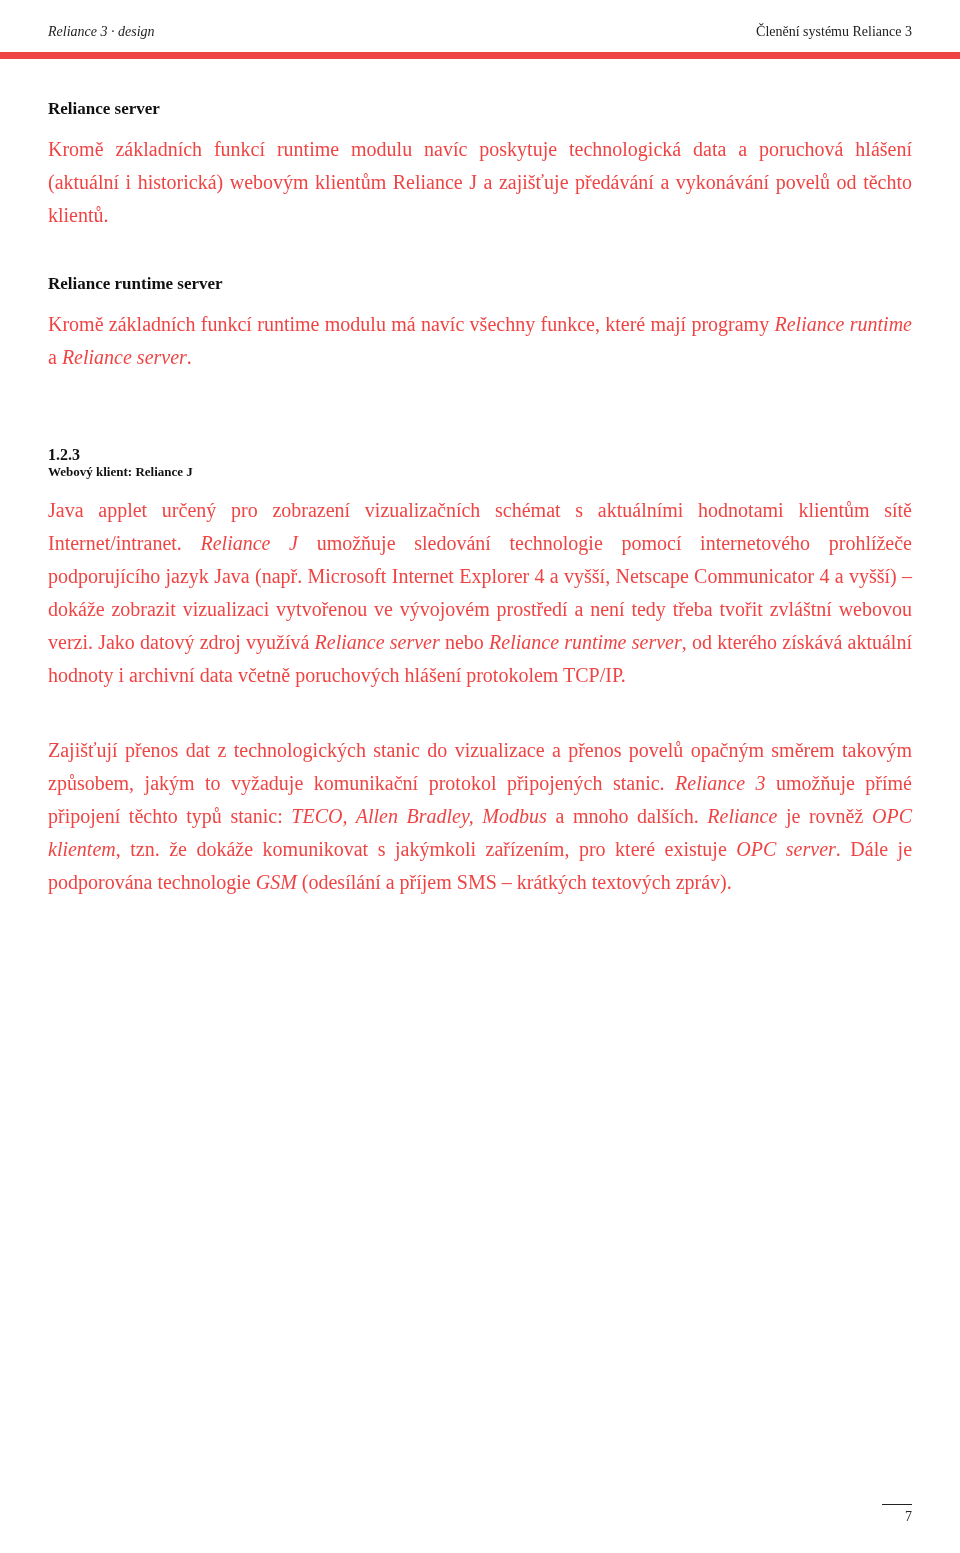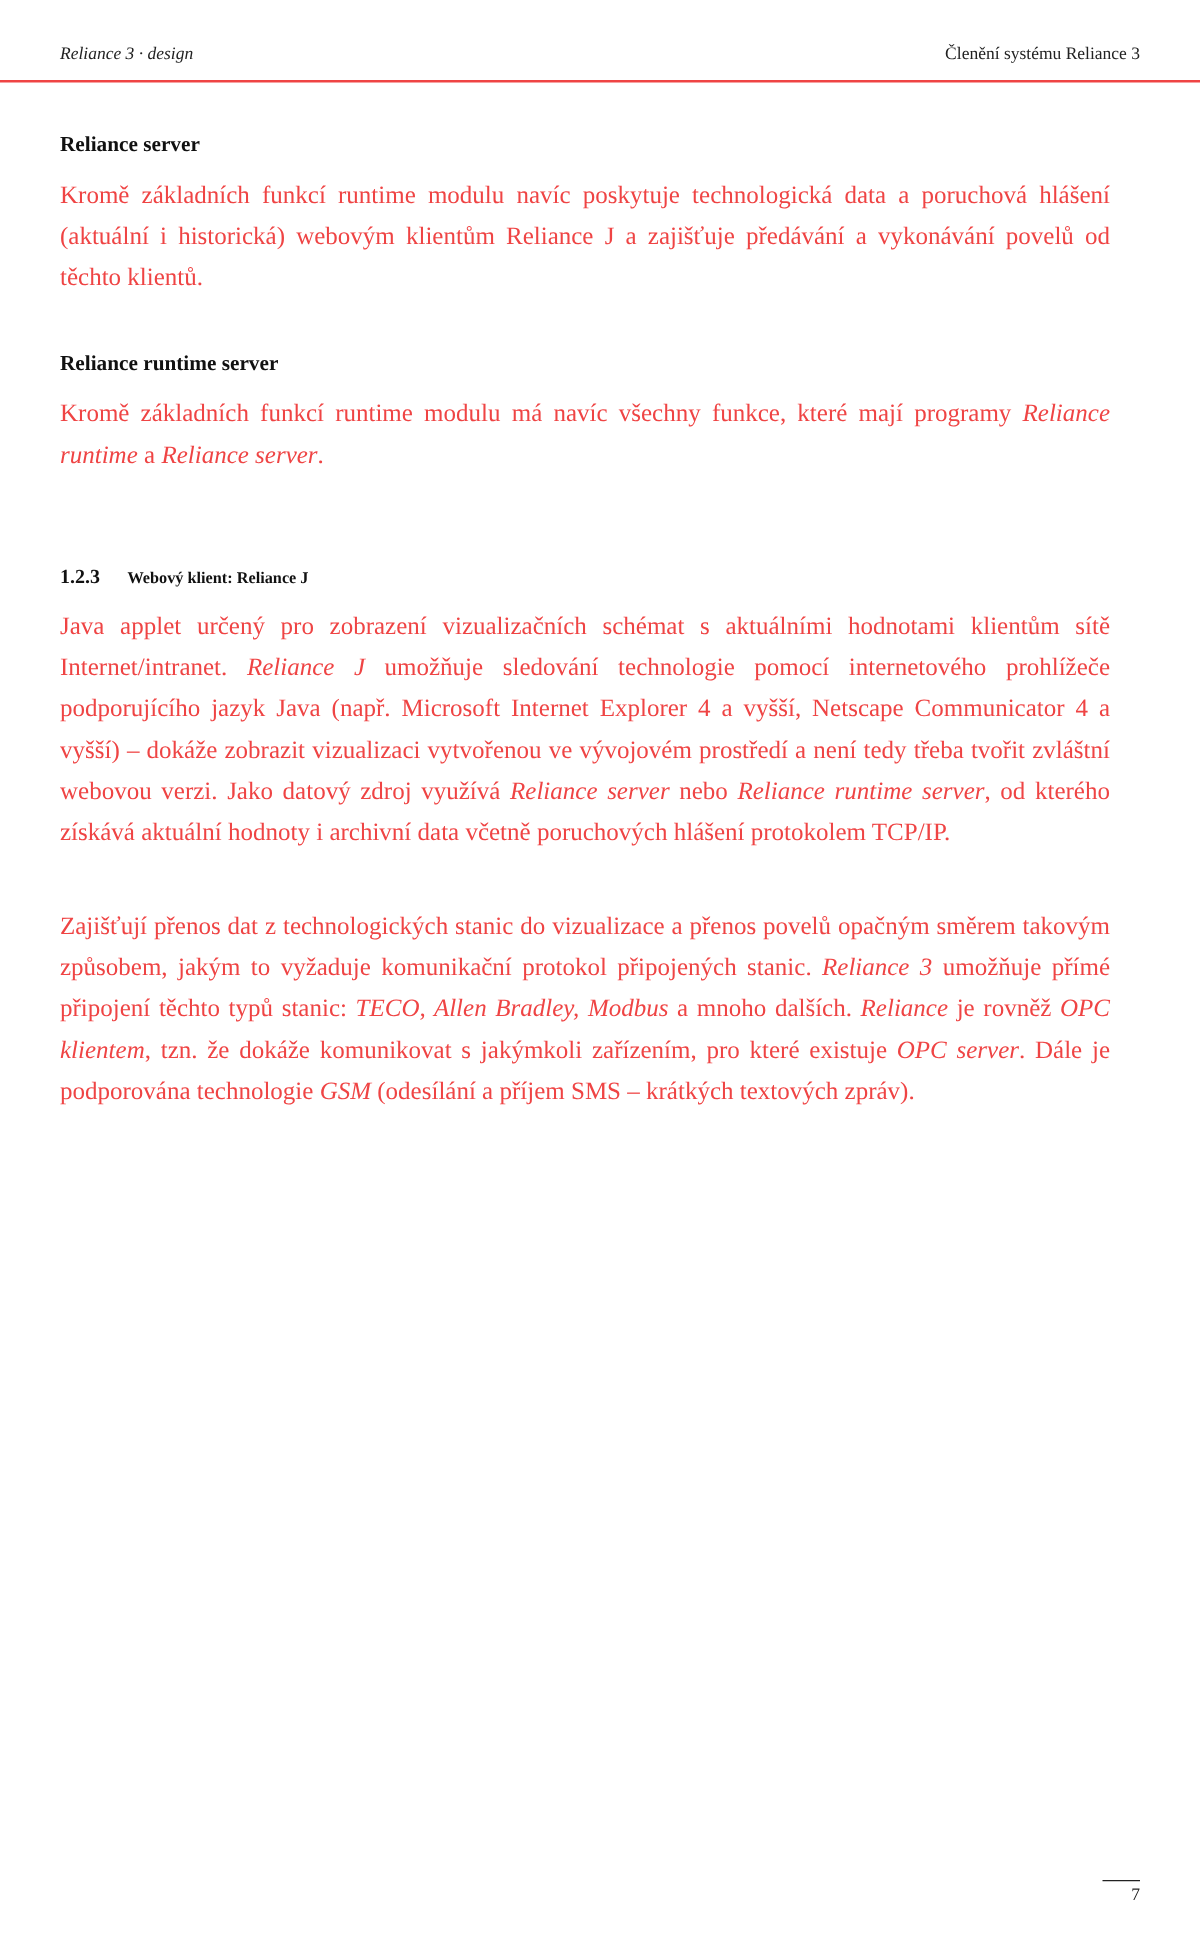--- a/index.html
+++ b/index.html
@@ -24,41 +24,41 @@
       padding: 0;
       position: relative;
       background: #ffffff;
     }
 
     
     .header {
       display: flex;
       justify-content: space-between;
       align-items: center;
-      padding: 36px 48px 12px 48px;
-      border-bottom: 2px solid #ef4444;
+      padding: 24px 48px 12px 48px;
+      border-bottom: 7px solid #ef4444;
       margin-bottom: 0;
     }
 
     .header-left {
       font-size: 14px;
       color: #222;
       font-style: italic;
     }
 
     .header-right {
       font-size: 14px;
       color: #222;
       font-weight: normal;
       text-align: right;
     }
 
     
     .content {
-      padding: 40px 72px 60px 48px;
+      padding: 40px 48px 60px 48px;
     }
 
     
     .section-title {
       font-size: 17px;
       font-weight: bold;
       margin-bottom: 14px;
       margin-top: 0;
       color: #111;
     }
@@ -69,23 +69,23 @@
       line-height: 1.65;
       text-align: justify;
       margin-bottom: 18px;
       color: #ef4444;
     }
 
     
     .numbered-section {
       display: flex;
       align-items: baseline;
-      gap: 18px;
       margin-top: 30px;
       margin-bottom: 14px;
+      flex-direction: column;
     }
 
     .numbered-section .section-number {
       font-size: 16px;
       font-weight: bold;
       color: #111;
       min-width: 36px;
     }
 
     .numbered-section .section-label {

